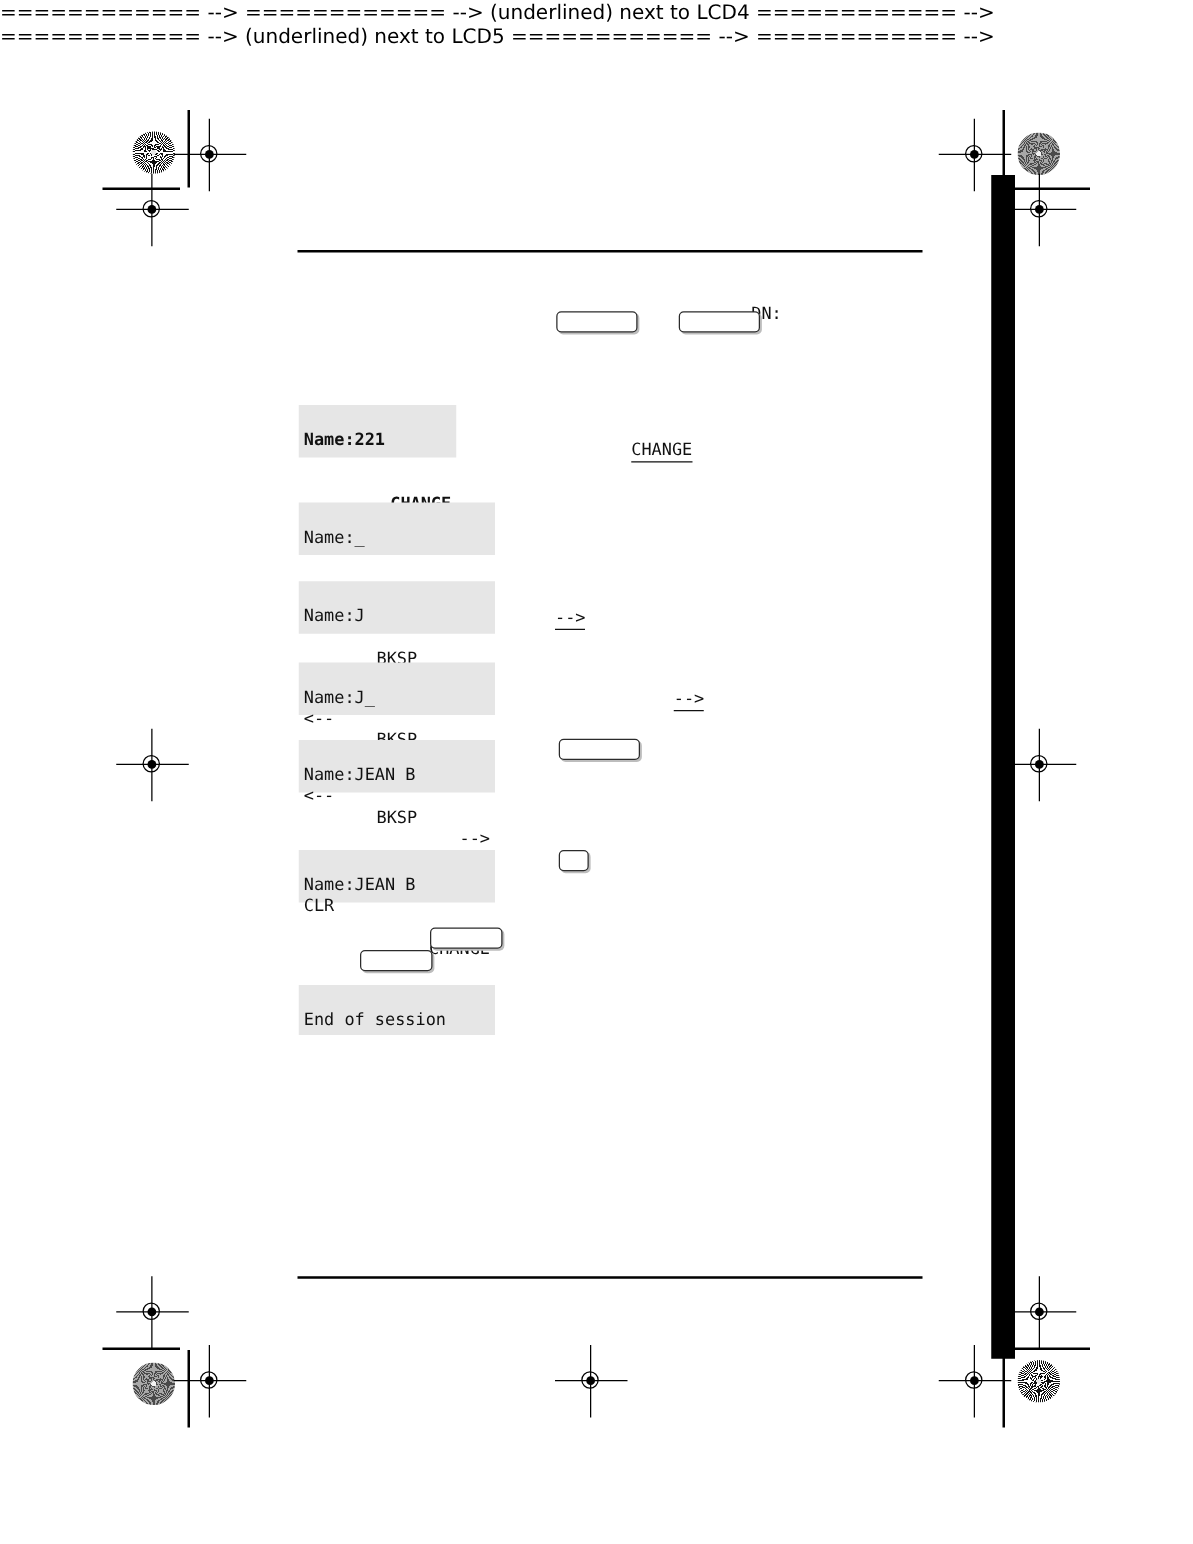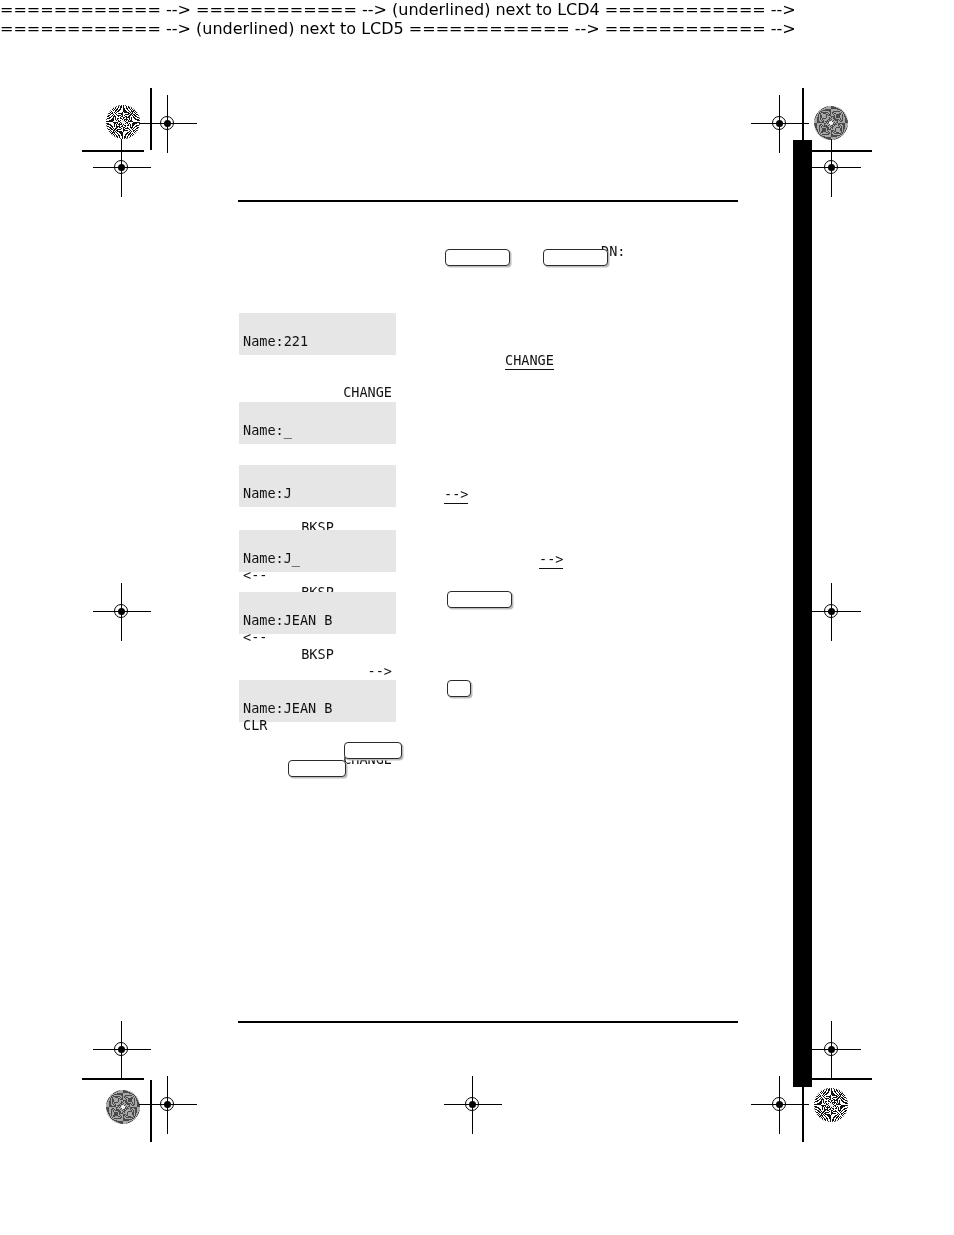--- a/index.html
+++ b/index.html
@@ -265,21 +265,21 @@
   
   <div class="annot" style="left:601px; top:221px;">DN:</div>
 
   
   <div class="keybox" style="left:445px; top:249px; width:65px; height:17px;"></div>
   <div class="keybox" style="left:543px; top:249px; width:65px; height:17px;"></div>
 
   
 
   
-  <div class="lcd" style="left:239px; top:313px; width:157px; height:42px;">
+  <div class="lcd" style="left:239px; top:324px; width:126px; height:42px;font-weight:bold;">
     <div class="row row-1">
       <span class="seg-left">Name:221</span>
     </div>
     <div class="row row-2">
       <span class="seg-left"></span>
       <span class="seg-mid"></span>
       <span class="seg-right">CHANGE</span>
     </div>
   </div>
 
@@ -356,14 +356,24 @@
   </div>
 
   
   <div class="keybox" style="left:447px; top:680px; width:24px; height:17px;"></div>
 
   
   <div class="keybox" style="left:344px; top:742px; width:58px; height:17px;"></div>
   <div class="keybox" style="left:288px; top:760px; width:58px; height:17px;"></div>
 
   
+  <div class="lcd" style="left:239px; top:788px; width:157px; height:40px;">
+    <div class="row row-1">
+      <span class="seg-left">End of session</span>
+    </div>
+    <div class="row row-2">
+      <span class="seg-left"></span>
+      <span class="seg-mid"></span>
+      <span class="seg-right"></span>
+    </div>
+  </div>
 
 </div>
 
 </body></html>

